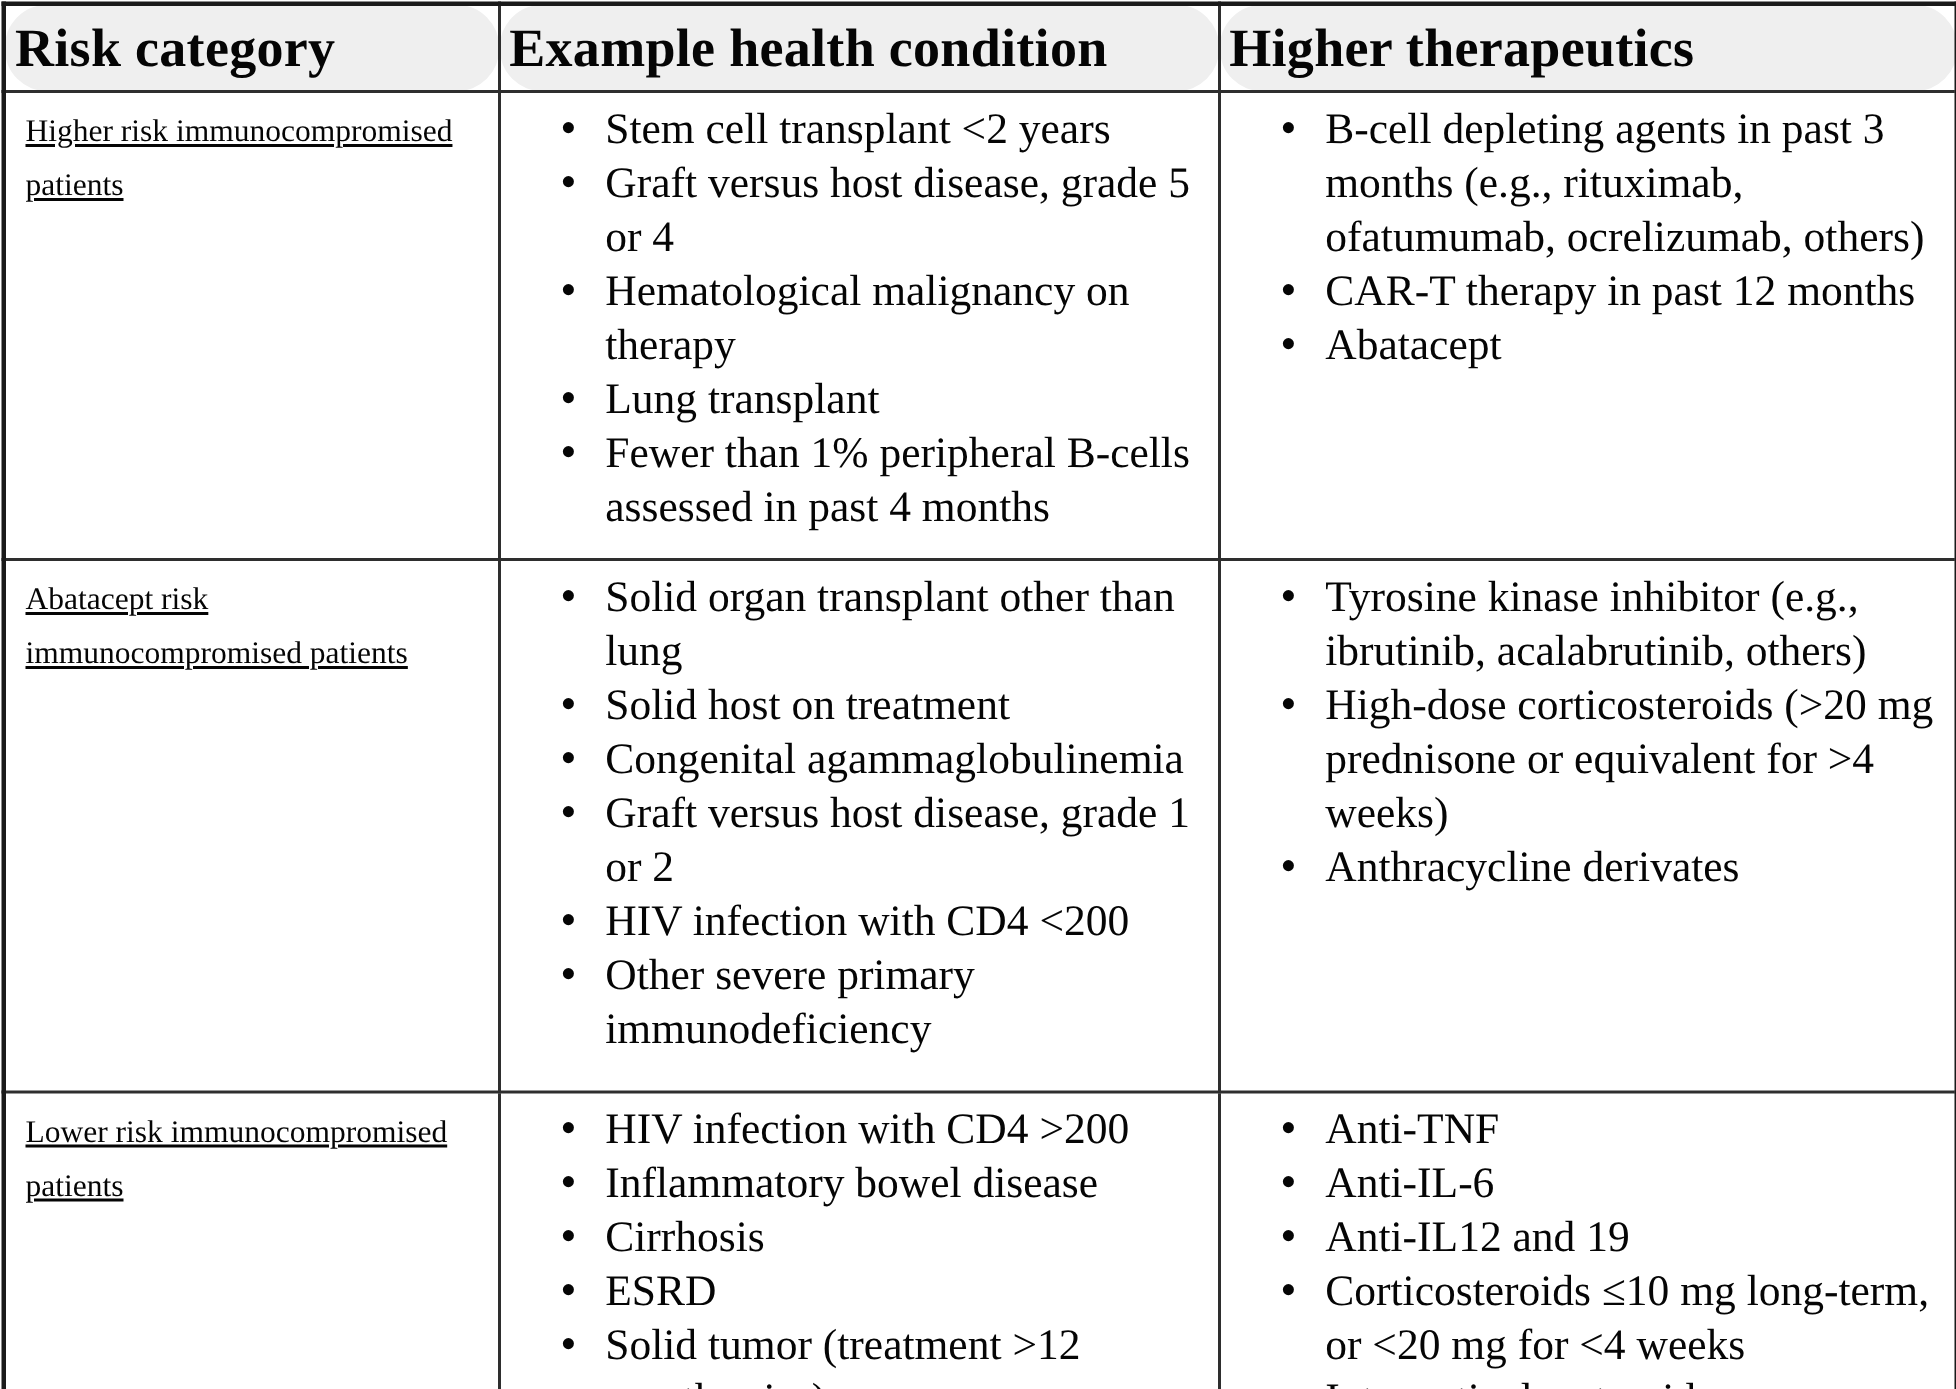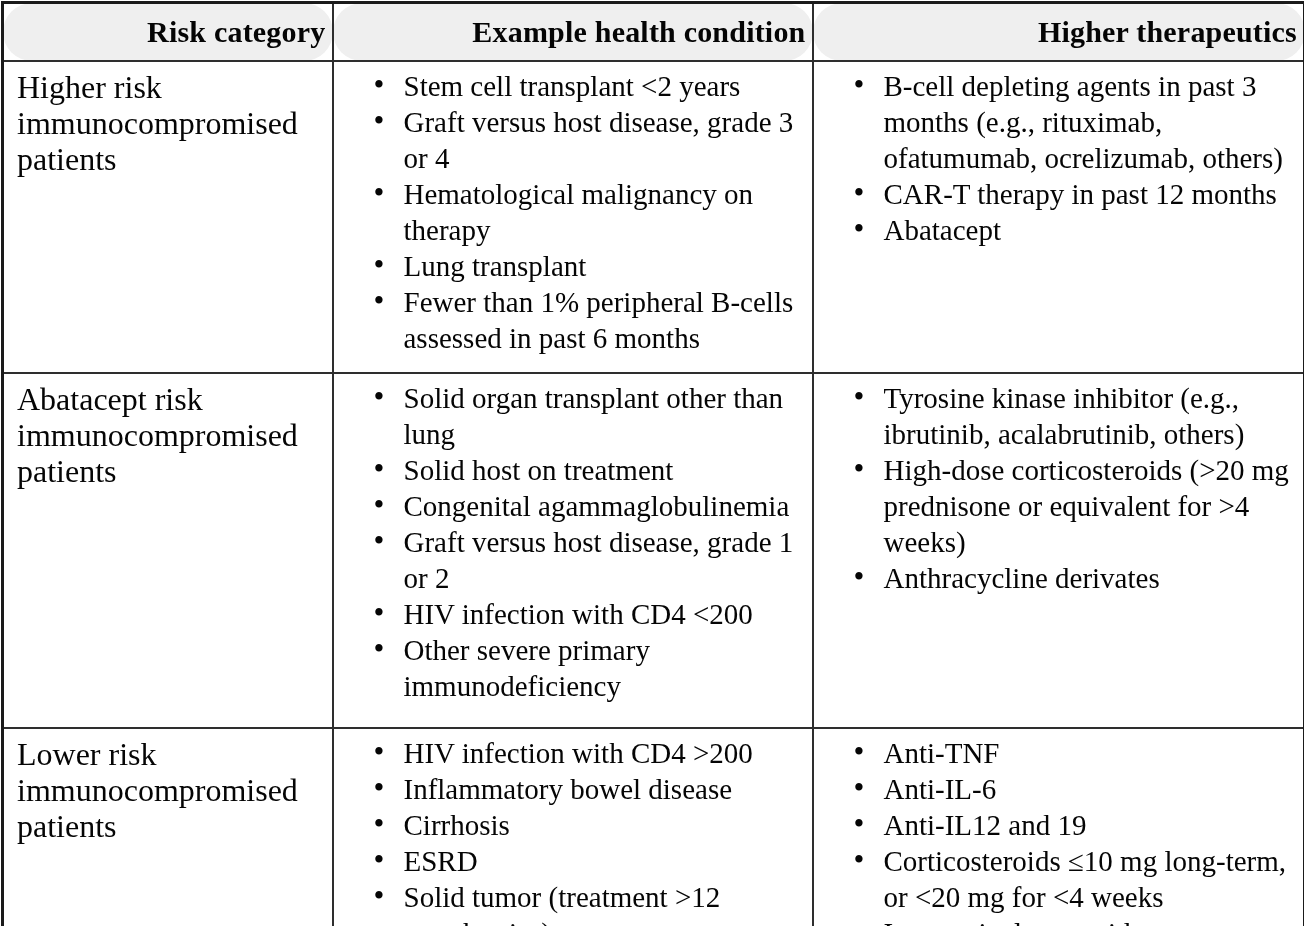--- a/index.html
+++ b/index.html
@@ -37,32 +37,33 @@
     border: 2px solid var(--border-inner);
     vertical-align: top;
     padding: 0;
   }
   thead tr { height: 58px; }
   tr.r1 { height: 291px; }
   tr.r2 { height: 355px; }
   tr.r3 { height: 215px; }
   th {
     background: var(--header-bg);
-    font-size: 30px;
+    font-size: 36px;
     font-weight: bold;
-    text-align: right;
+    text-align: left;
     vertical-align: middle;
     padding: 4px 6px;
     letter-spacing: 0.2px;
     border-radius: 29px;
   }
   td.category-cell {
-    font-size: 32px;
+    font-size: 21px;
     line-height: 36px;
     padding: 7px 14px 0 13px;
+    text-decoration: underline;
   }
   td.list-cell { padding: 0; }
   ul.bullet-list {
     margin: 0;
     padding: 6px 10px 16px 40px;
     list-style: none;
   }
   ul.bullet-list li {
     position: relative;
     padding-left: 30px;
@@ -93,24 +94,24 @@
         <th>Example health condition</th>
         <th>Higher therapeutics</th>
       </tr>
     </thead>
     <tbody>
       <tr class="r1">
         <td class="category-cell">Higher risk immunocompromised patients</td>
         <td class="list-cell">
           <ul class="bullet-list">
             <li>Stem cell transplant &lt;2 years</li>
-            <li>Graft versus host disease, grade 3 or 4</li>
+            <li>Graft versus host disease, grade 5 or 4</li>
             <li>Hematological malignancy on therapy</li>
             <li>Lung transplant</li>
-            <li>Fewer than 1% peripheral B-cells assessed in past 6 months</li>
+            <li>Fewer than 1% peripheral B-cells assessed in past 4 months</li>
           </ul>
         </td>
         <td class="list-cell">
           <ul class="bullet-list">
             <li>B-cell depleting agents in past 3 months (e.g., rituximab, ofatumumab, ocrelizumab, others)</li>
             <li>CAR-T therapy in past 12 months</li>
             <li>Abatacept</li>
           </ul>
         </td>
       </tr>

